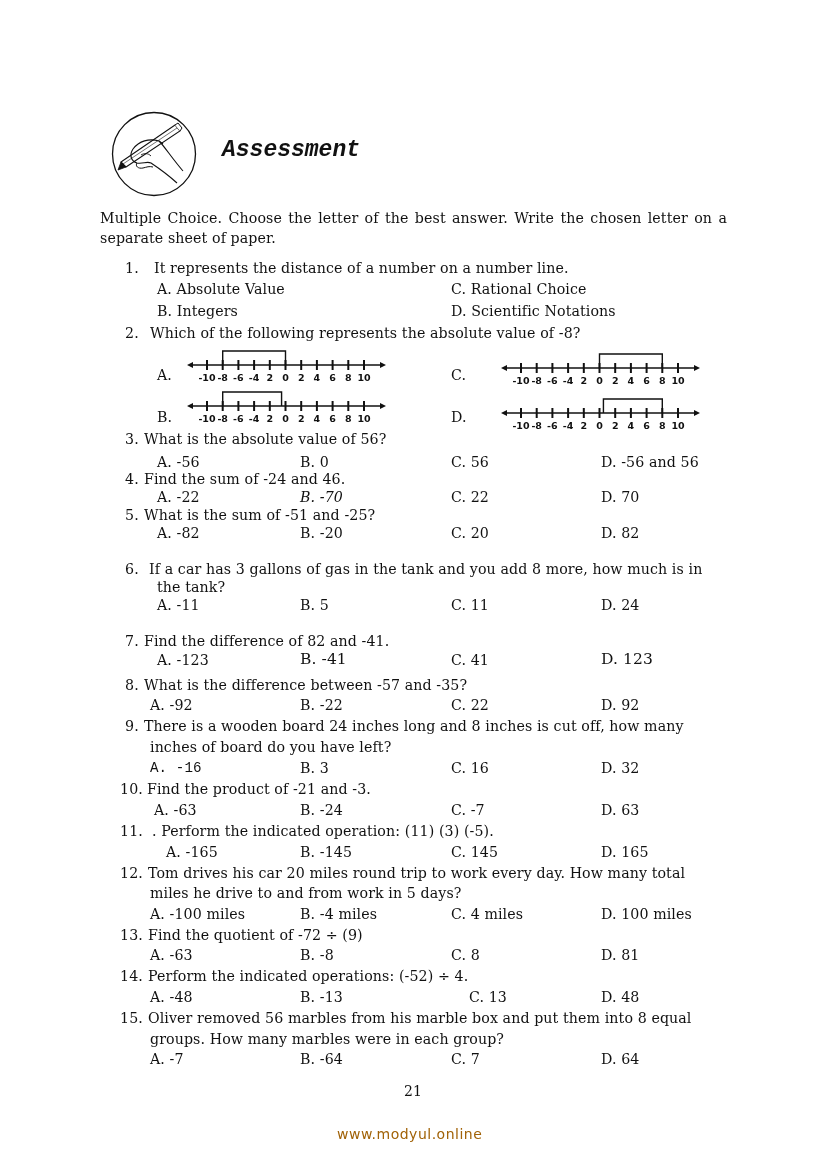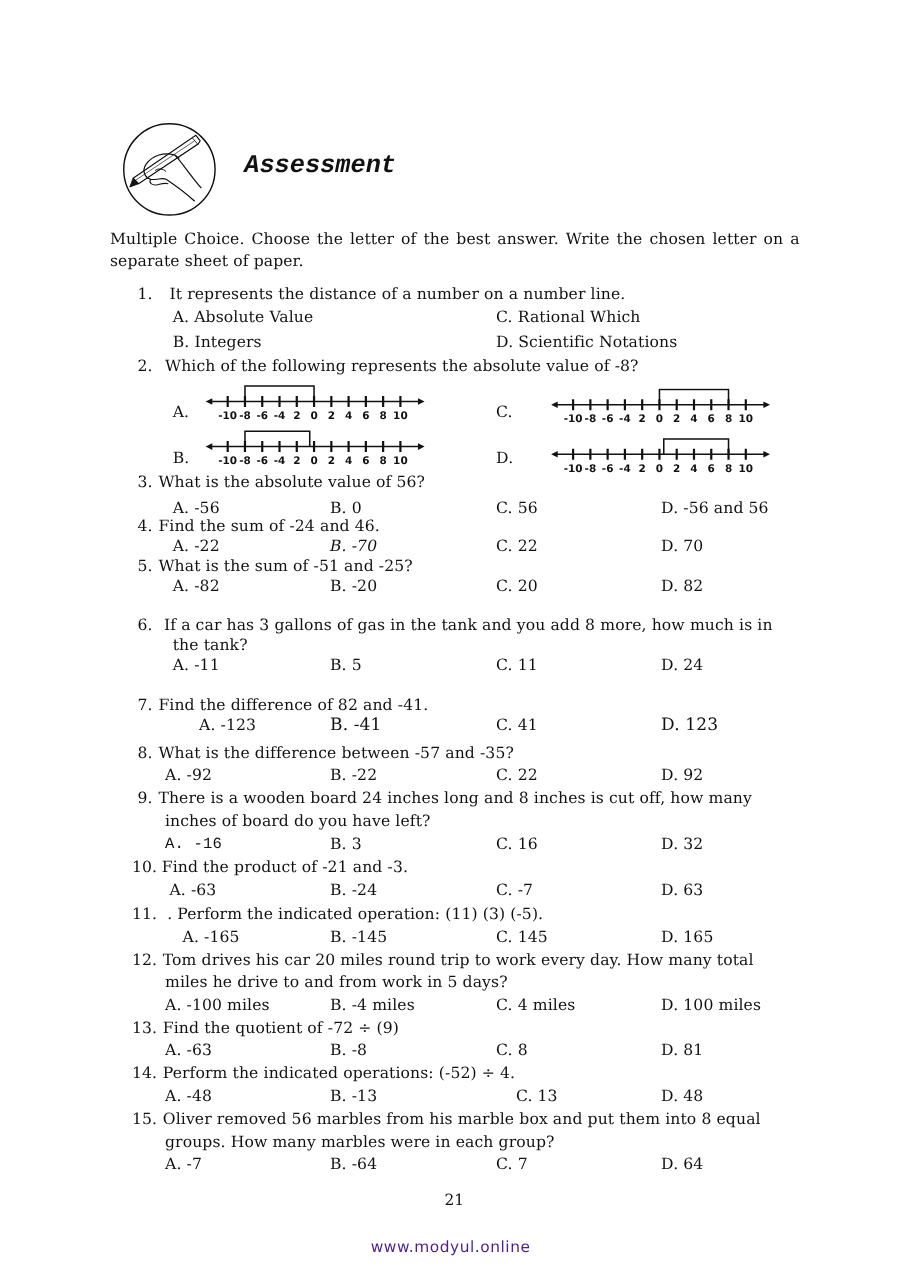--- a/index.html
+++ b/index.html
@@ -2,21 +2,21 @@
 <html><head>
 <meta charset="utf-8">
 <style>
   html, body { margin: 0; padding: 0; background: #ffffff; }
   body { width: 826px; height: 1169px; position: relative; overflow: hidden;
          font-family: "DejaVu Serif", "Liberation Serif", serif; color: #111; }
   .abs { position: absolute; }
   .t { font-size: 14.2px; line-height: 18px; white-space: nowrap; letter-spacing: 0.1px; }
   .title { font-family: Liberation Mono, monospace; font-weight: bold; font-style: italic; font-size: 23px; }
   .pagenum { font-size: 14px; }
-  .watermark { font-family: "DejaVu Sans", sans-serif; font-size: 14px; color: #4c1d95; letter-spacing: 0.5px; }
+  .watermark { font-family: "DejaVu Sans", sans-serif; font-size: 14px; color: #a16207; letter-spacing: 0.5px; }
   .nl-label { font-family: "DejaVu Sans", sans-serif; font-weight: bold; font-size: 9.5px; fill: #111; }
 </style>
 </head>
 <body>
 
 <div class="abs" style="left:111px; top:111px; width:86px; height:86px;">
   <svg width="86" height="86" viewBox="0 0 86 86">
     <circle cx="43" cy="43" r="41.5" fill="none" stroke="#111" stroke-width="1.3"></circle>
 
     <path d="M10 51 L64 14 L69 20 L15 56 Z" fill="#fff" stroke="#111" stroke-width="1.1"></path>
@@ -33,21 +33,21 @@
 </div>
 
 <div class="abs title" style="left:222px; top:137px;">Assessment</div>
 
 <div class="abs t" style="left:100px; top:209px; width:627px; text-align:justify; text-align-last:justify;">Multiple Choice. Choose the letter of the best answer. Write the chosen letter on a</div>
 <div class="abs t" style="left:100px; top:229px;">separate sheet of paper.</div>
 
 <div class="abs t" style="left:125px; top:259px;">1.</div>
 <div class="abs t" style="left:154px; top:259px;">It represents the distance of a number on a number line.</div>
 <div class="abs t" style="left:157px; top:280px;">A. Absolute Value</div>
-<div class="abs t" style="left:451px; top:280px;">C. Rational Which</div>
+<div class="abs t" style="left:451px; top:280px;">C. Rational Choice</div>
 <div class="abs t" style="left:157px; top:302px;">B. Integers</div>
 <div class="abs t" style="left:451px; top:302px;">D. Scientific Notations</div>
 
 <div class="abs t" style="left:125px; top:324px;">2.</div>
 <div class="abs t" style="left:150px; top:324px;">Which of the following represents the absolute value of -8?</div>
 
 <div class="abs t" style="left:157px; top:366px;">A.</div>
 <div class="abs t" style="left:157px; top:408px;">B.</div>
 <div class="abs t" style="left:451px; top:366px;">C.</div>
 <div class="abs t" style="left:451px; top:408px;">D.</div>
@@ -189,21 +189,21 @@
 <div class="abs t" style="left:125px; top:560px;">6.</div>
 <div class="abs t" style="left:149px; top:560px;">If a car has 3 gallons of gas in the tank and you add 8 more, how much is in</div>
 <div class="abs t" style="left:157px; top:578px;">the tank?</div>
 <div class="abs t" style="left:157px; top:596px;">A. -11</div>
 <div class="abs t" style="left:300px; top:596px;">B. 5</div>
 <div class="abs t" style="left:451px; top:596px;">C. 11</div>
 <div class="abs t" style="left:601px; top:596px;">D. 24</div>
 
 <div class="abs t" style="left:125px; top:632px;">7.</div>
 <div class="abs t" style="left:144px; top:632px;">Find the difference of 82 and -41.</div>
-<div class="abs t" style="left:157px; top:651px;margin-left:24px;">A. -123</div>
+<div class="abs t" style="left:157px; top:651px;">A. -123</div>
 <div class="abs t" style="left:300px; top:650px; font-size:15.5px;">B. -41</div>
 <div class="abs t" style="left:451px; top:651px;">C. 41</div>
 <div class="abs t" style="left:601px; top:650px; font-size:15.5px;">D. 123</div>
 
 <div class="abs t" style="left:125px; top:676px;">8.</div>
 <div class="abs t" style="left:144px; top:676px;">What is the difference between -57 and -35?</div>
 <div class="abs t" style="left:150px; top:696px;">A. -92</div>
 <div class="abs t" style="left:300px; top:696px;">B. -22</div>
 <div class="abs t" style="left:451px; top:696px;">C. 22</div>
 <div class="abs t" style="left:601px; top:696px;">D. 92</div>

